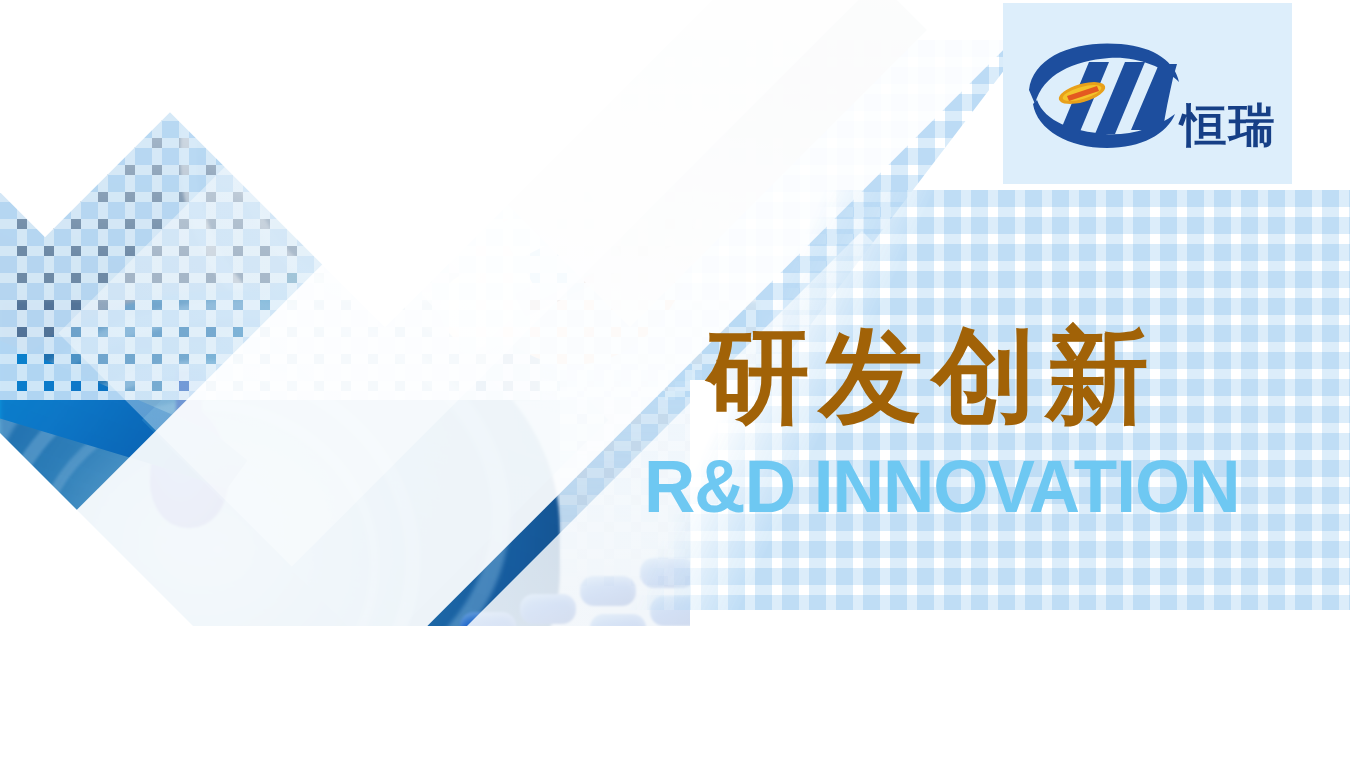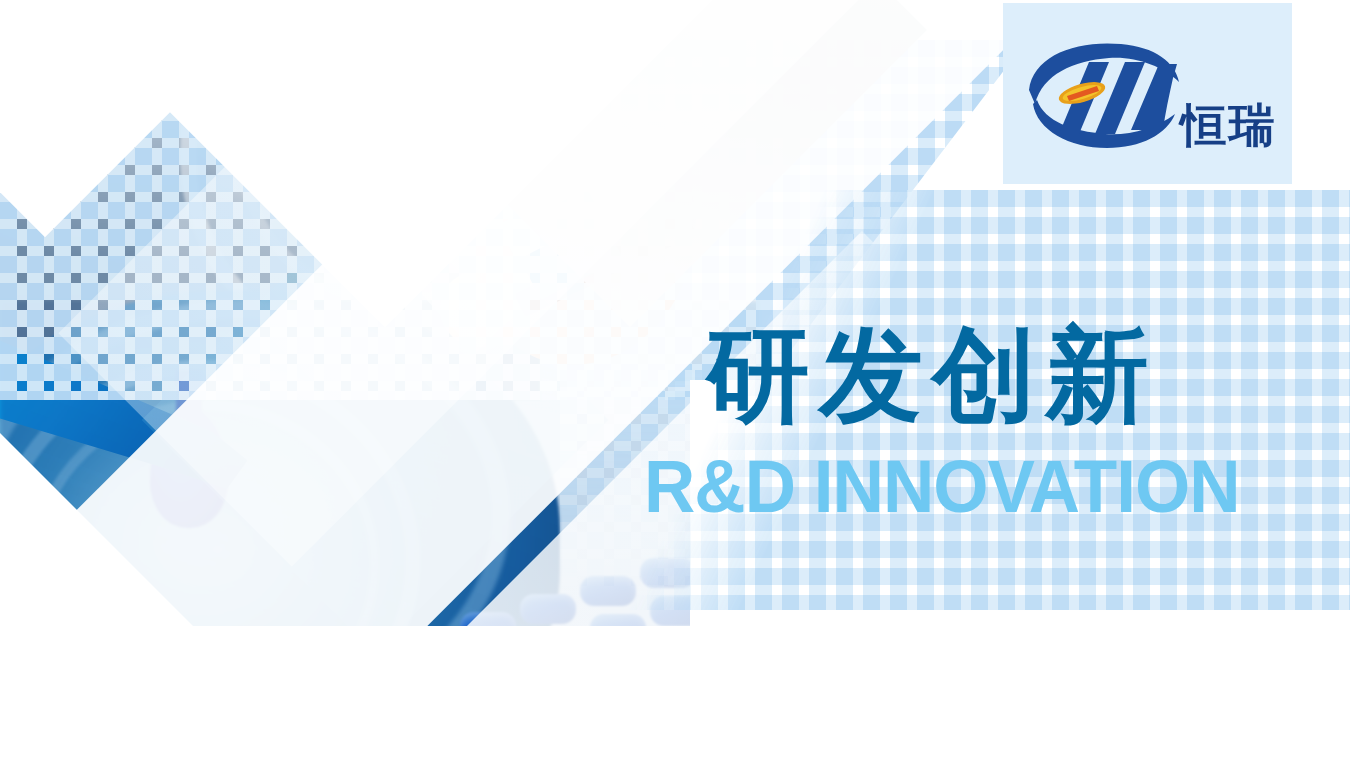--- a/index.html
+++ b/index.html
@@ -208,22 +208,22 @@
     position:absolute; right:-4px; bottom:6px;
     font-size:46px; font-weight:bold; color:#163f86;
     letter-spacing:2px; line-height:1;
     font-family:"DejaVu Sans","Liberation Sans", sans-serif;
   }
 
   
   #headline { position:absolute; left:706px; top:322px; width:620px; }
   #title-cn {
     font-size:104px; line-height:1.04; font-weight:bold;
-    color:#0369a1; letter-spacing:9px; white-space:nowrap;
-    font-family:Liberation Serif, serif;
+    color:#a16207; letter-spacing:9px; white-space:nowrap;
+    font-family:Liberation Sans, sans-serif;
   }
   #title-en {
     margin-top:20px; margin-left:-62px;
     font-size:74px; line-height:1; font-weight:bold;
     color:#6ec8f2; letter-spacing:-1px; white-space:nowrap;
     transform:scaleX(.96); transform-origin:left center;
     font-family:"Liberation Sans", sans-serif;
   }
 </style>
 </head>

